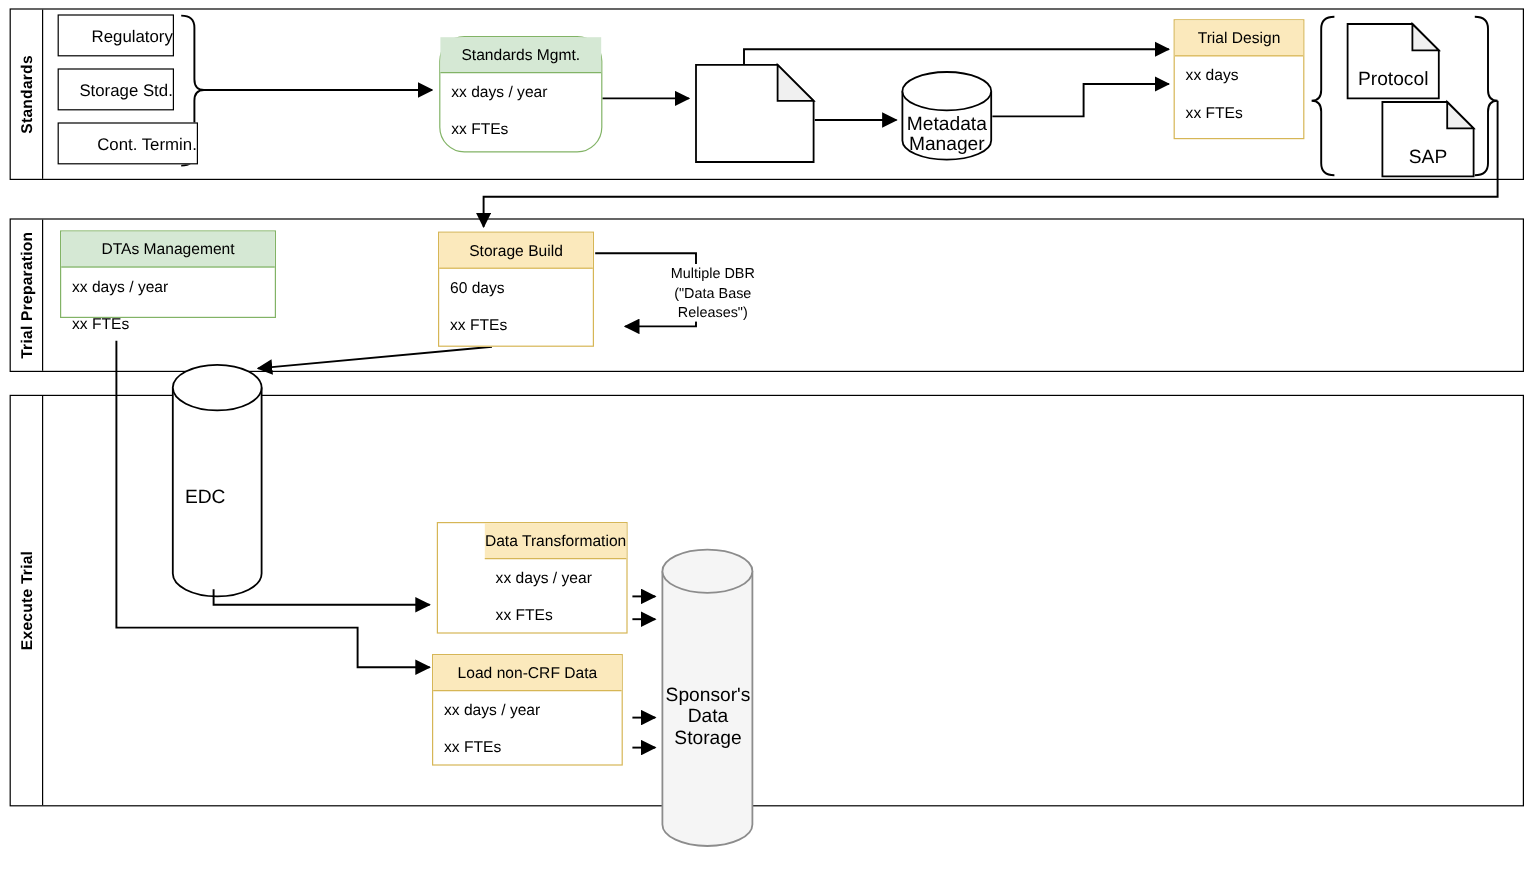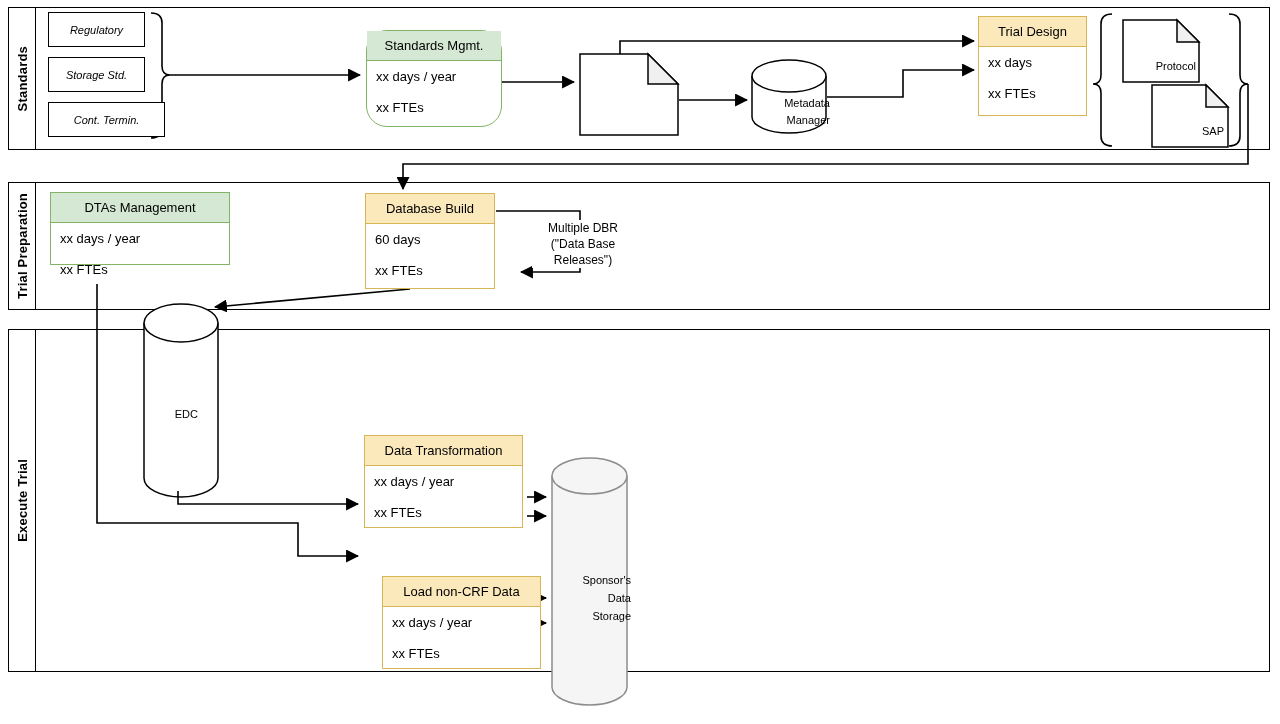--- a/index.html
+++ b/index.html
@@ -5,31 +5,31 @@
   html,body{margin:0;padding:0;background:#ffffff;}
   .canvas{
     position:relative;width:1280px;height:724px;background:#fff;
     font-family:"Liberation Sans",sans-serif;color:#000;overflow:hidden;
   }
   
   .lane{position:absolute;left:8px;width:1262px;border:1.6px solid #000;background:transparent;box-sizing:border-box;}
   .lane-strip{position:absolute;left:0;top:0;bottom:0;width:26px;border-right:1.6px solid #000;display:flex;align-items:center;justify-content:center;}
   .lane-strip span{writing-mode:vertical-rl;transform:rotate(180deg);font-weight:bold;font-size:13px;white-space:nowrap;letter-spacing:.2px;}
   
-  .sbox{position:absolute;border:1.6px solid #000;background:#fff;display:flex;align-items:center;justify-content:center;font-size:11px;box-sizing:border-box;z-index:5;font-style:italic;}
+  .sbox{position:absolute;border:1.6px solid #000;background:#fff;display:flex;align-items:center;justify-content:flex-end;font-size:14px;box-sizing:border-box;z-index:5;}
   
   .pbox{position:absolute;background:#fff;font-size:13px;box-sizing:border-box;z-index:5;}
   .pbox .hdr{height:30px;display:flex;align-items:center;justify-content:center;border-bottom:1px solid;box-sizing:border-box;}
   .pbox .row{height:31px;display:flex;align-items:center;padding-left:9px;}
   .pbox.green{border:1px solid var(--green_border);}
   .pbox.green .hdr{background:var(--green_fill);border-color:var(--green_border);}
   .pbox.yellow{border:1px solid var(--yellow_border);}
   .pbox.yellow .hdr{background:var(--yellow_fill);border-color:var(--yellow_border);}
   
-  .shape-label{position:absolute;text-align:right;font-size:11px;line-height:17px;z-index:6;}
+  .shape-label{position:absolute;text-align:center;font-size:16px;line-height:17px;z-index:6;}
   .shape-label.bg{background:#fff;}
   .note-label{position:absolute;text-align:center;font-size:12px;line-height:16px;background:#fff;z-index:6;}
   svg.overlay{position:absolute;left:0;top:0;z-index:4;}
 </style>
 </head>
 <body>
 
 <div class="canvas">
 
   <div class="lane" style="top:7px;height:143px;">
@@ -134,40 +134,40 @@
   <div class="shape-label bg" style="left:1126px;top:58px;width:70px;">Protocol</div>
   <div class="shape-label bg" style="left:1156px;top:123px;width:68px;">SAP</div>
 
   <div class="pbox green" style="left:50px;top:192px;width:180px;height:73px;">
     <div class="hdr">DTAs Management</div>
     <div class="row">xx days / year</div>
     <div class="row">xx FTEs</div>
   </div>
 
   <div class="pbox yellow" style="left:365px;top:193px;width:130px;height:96px;">
-    <div class="hdr">Database Build</div>
+    <div class="hdr">Storage Build</div>
     <div class="row">60 days</div>
     <div class="row">xx FTEs</div>
   </div>
 
-  <div class="note-label" style="left:532px;top:220px;width:102px;">
+  <div class="note-label" style="left:543px;top:220px;width:102px;">
     <div>Multiple DBR</div>
     <div>("Data Base</div>
     <div>Releases")</div>
   </div>
 
   <div class="shape-label" style="left:144px;top:406px;width:54px;">EDC</div>
 
-  <div class="pbox yellow" style="left:364px;top:435px;width:159px;height:93px;">
+  <div class="pbox yellow" style="left:364px;top:435px;width:159px;height:93px;padding-left:39px;">
     <div class="hdr">Data Transformation</div>
     <div class="row">xx days / year</div>
     <div class="row">xx FTEs</div>
   </div>
 
-  <div class="pbox yellow" style="left:382px;top:545px;width:159px;height:93px;margin-top:31px;">
+  <div class="pbox yellow" style="left:360px;top:545px;width:159px;height:93px;">
     <div class="hdr">Load non-CRF Data</div>
     <div class="row">xx days / year</div>
     <div class="row">xx FTEs</div>
   </div>
 
   <div class="shape-label" style="left:549px;top:571px;width:82px;line-height:18px;">
     <div>Sponsor's</div>
     <div>Data</div>
     <div>Storage</div>
   </div>

